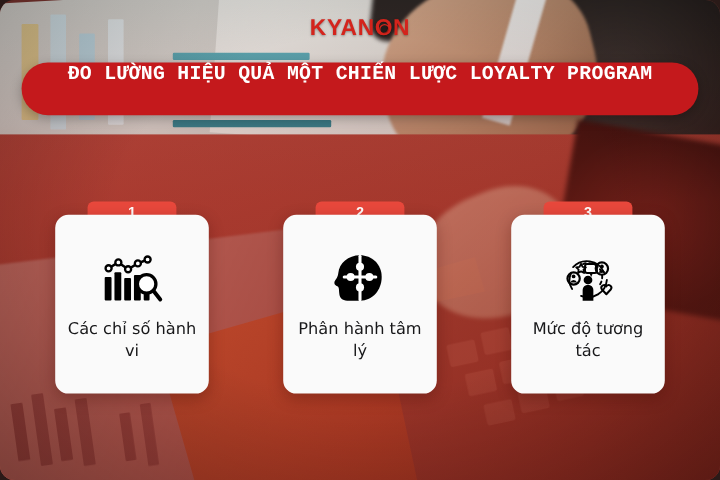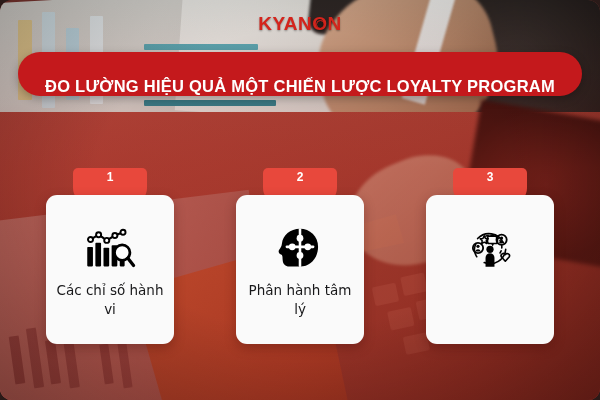--- a/index.html
+++ b/index.html
@@ -190,24 +190,25 @@
   
   .banner {
     position: absolute;
     left: 18px;
     top: 52px;
     width: 564px;
     height: 44px;
     background: #c4191c;
     border-radius: 22px;
     display: flex;
-    align-items: flex-end;
+    align-items: flex-start;
     justify-content: center;
     box-shadow: 0 3px 10px rgba(0,0,0,.28);
     z-index: 7;
+    font-family: Liberation Mono, monospace;
   }
   .banner-title {
     color: #ffffff;
     font-size: 16.5px;
     font-weight: bold;
     letter-spacing: .25px;
     white-space: nowrap;
     text-align: center;
   }
 
@@ -255,21 +256,20 @@
     top: 11px;
     width: 128px;
     height: 149px;
     background: #fafafa;
     border-radius: 11px;
     box-shadow: 0 4px 12px rgba(60,10,5,.30);
     display: flex;
     flex-direction: column;
     align-items: center;
     z-index: 2;
-    margin-top: 16px;
   }
   .card-icon {
     margin-top: 30px;
     width: 54px;
     height: 46px;
     display: flex;
     align-items: center;
     justify-content: center;
   }
   .card-icon svg { display: block; }
@@ -441,17 +441,18 @@
               <path d="M23.6 48 L23.6 37.2 a5.4 5.4 0 0 1 10.8 0 L34.4 48 Z"></path>
             </g>
             <path d="M22 10.6 l1.5 3.2 3.4 .4 -2.5 2.4 .7 3.4 -3.1 -1.7 -3.1 1.7 .7 -3.4 -2.5 -2.4 3.4 -.4 z" fill="none" stroke="#000" stroke-width="1.8" stroke-linejoin="round"></path>
             <g fill="none" stroke="#000" stroke-width="2">
               <rect x="26" y="11" width="12" height="9" rx="2.2"></rect>
             </g>
             <path d="M30.4 20 L32.2 24 L34 20 Z" fill="#000"></path>
             <path d="M47.5 33.4 a2.7 2.7 0 0 1 4.6 2.9 l-4.6 5.1 -4.6 -5.1 a2.7 2.7 0 0 1 4.6 -2.9 z" fill="none" stroke="#000" stroke-width="2" stroke-linejoin="round"></path>
           </svg>
         </div>
+        <div class="card-label">Mức độ tương tác</div>
       </div>
     </div>
 
   </div>
 </div>
 
 </body></html>

